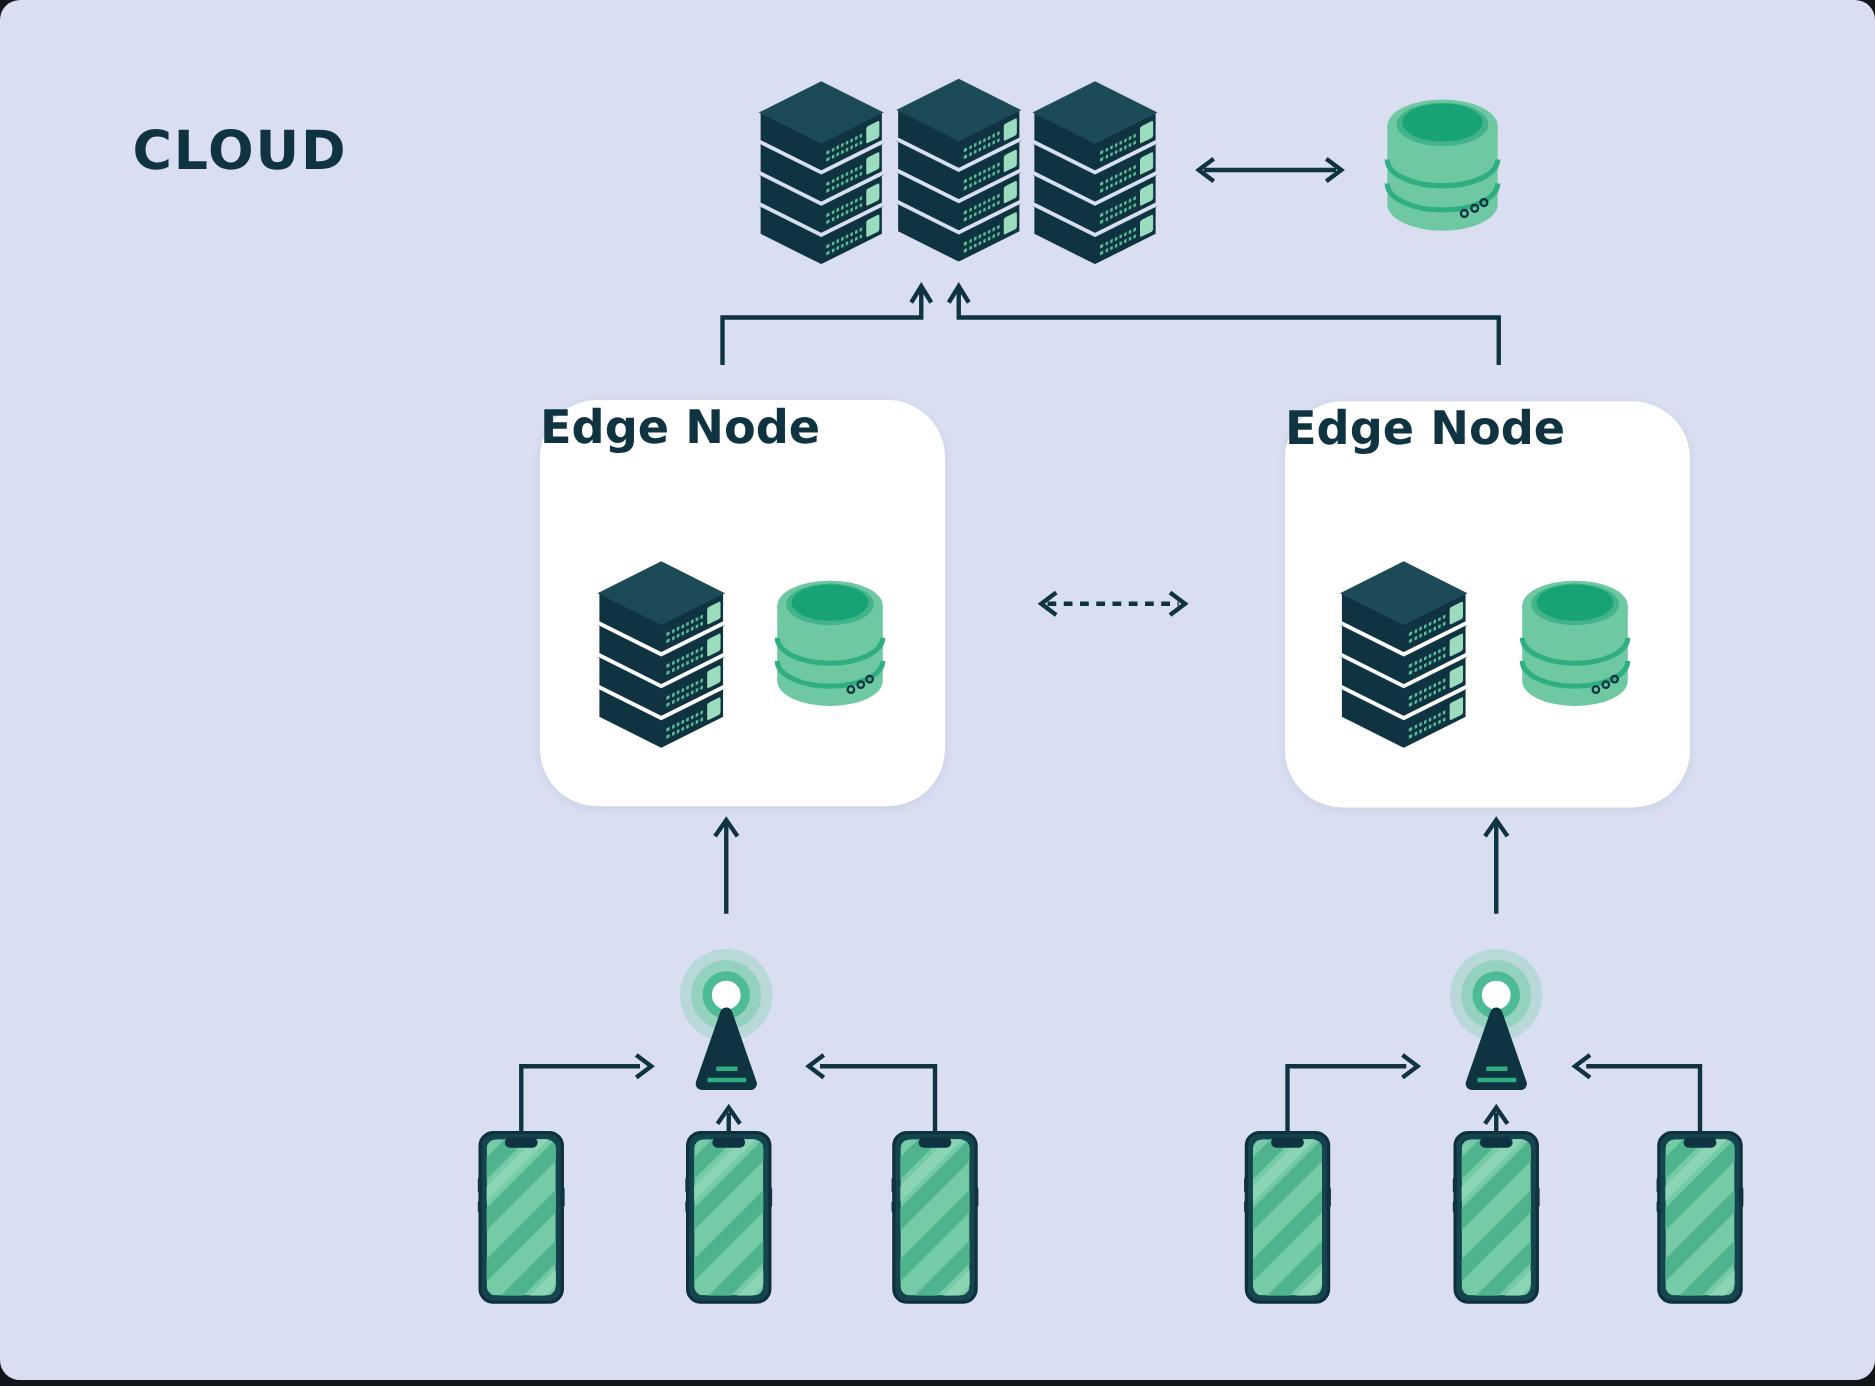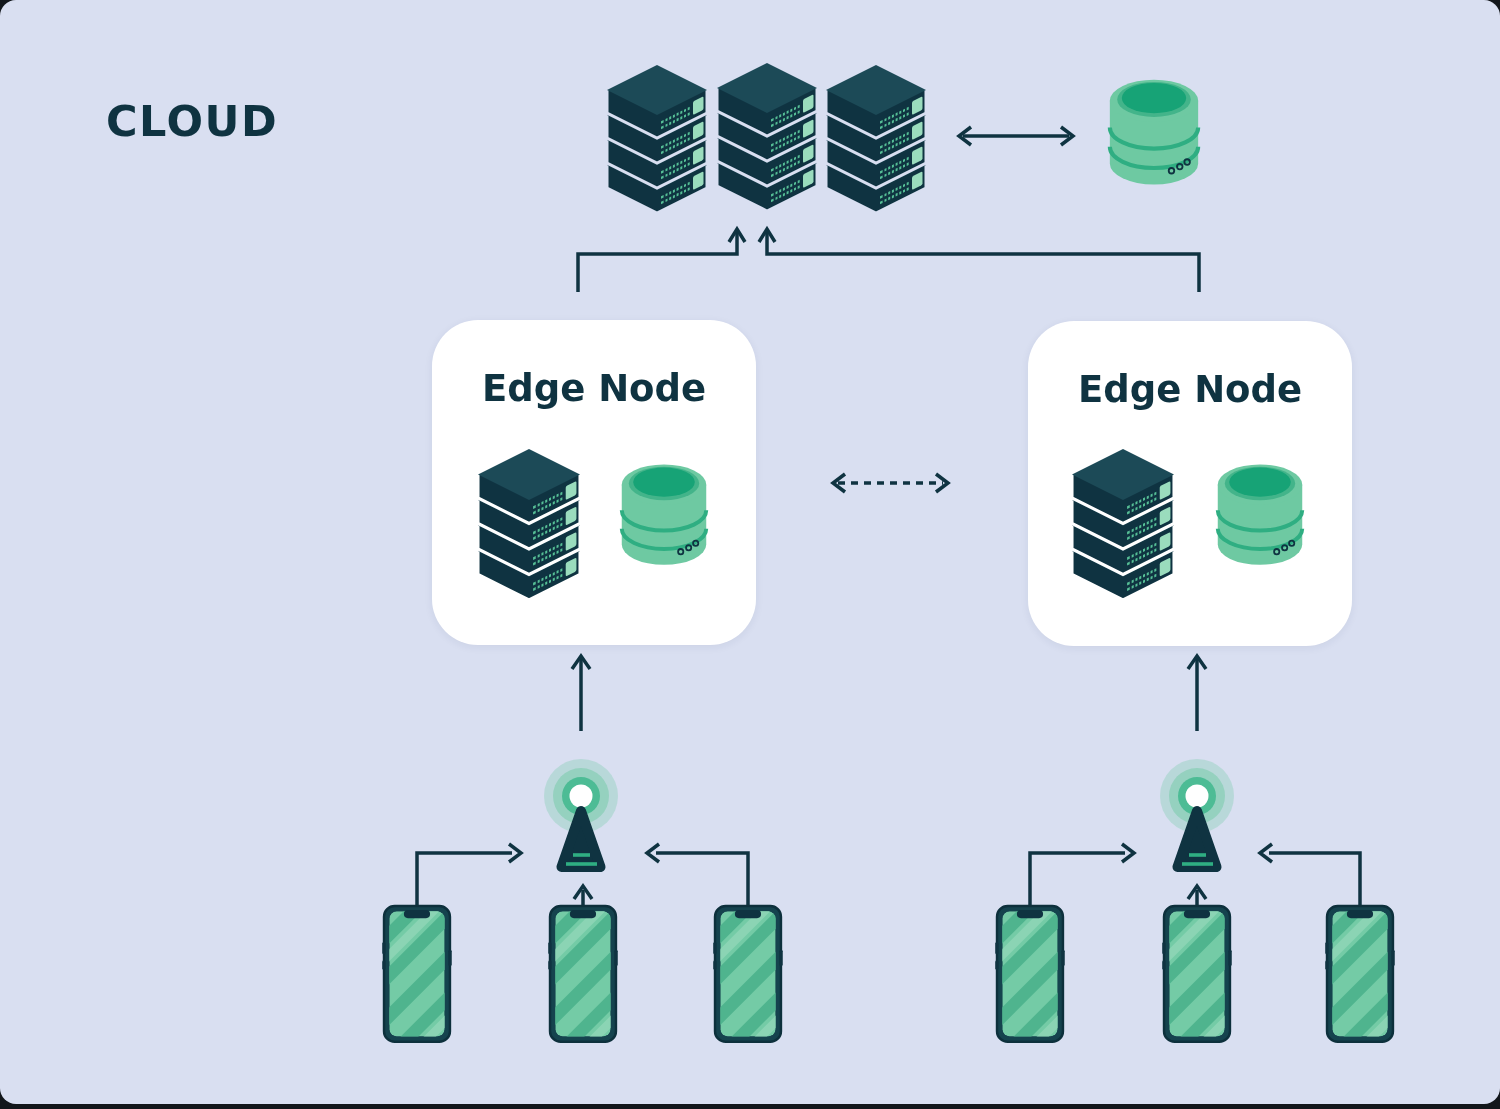--- a/index.html
+++ b/index.html
@@ -16,21 +16,21 @@
   .canvas{position:relative;width:1500px;height:1109px;background:var(--backdrop);overflow:hidden;}
   .panel{position:absolute;left:0;top:0;width:1500px;height:1104px;background:var(--panel-background);border-radius:16px;}
   .txt{position:absolute;color:var(--ink-navy);}
   .cloud-label{left:106px;top:68px;font-size:43px;font-weight:600;letter-spacing:1.5px;margin-top:28px;}
   .edge-label{left:104px;top:374px;font-size:45px;font-weight:700;}
   .features{left:104px;top:449px;font-size:27px;line-height:36.5px;font-weight:500;}
   .node-box{position:absolute;width:324px;height:325px;background:var(--card-white);border-radius:46px;
             box-shadow:0 2px 8px rgba(25,45,80,0.07);}
   .node-box-left{left:432px;top:320px;}
   .node-box-right{left:1028px;top:321px;}
-  .node-title{margin-top:47px;text-align:center;font-size:37px;font-weight:600;color:var(--ink-navy);}
+  .node-title{font-size:37px;font-weight:600;color:var(--ink-navy);}
   svg.art{position:absolute;left:0;top:0;pointer-events:none;--gap:#ffffff;}
   
   .u{fill:var(--ink-navy);stroke:var(--gap);stroke-width:3;}
   .utop{fill:#1c4a57;}
   .scr{fill:#9adcbd;}
   .dots{stroke:#56bf96;stroke-width:2.7;stroke-dasharray:2 1.7;fill:none;}
   .dot{fill:#56bf96;}
   .gl{fill:var(--green-light);}
   .gd{fill:var(--green-dark);}
   .rim{fill:#43b48a;}

